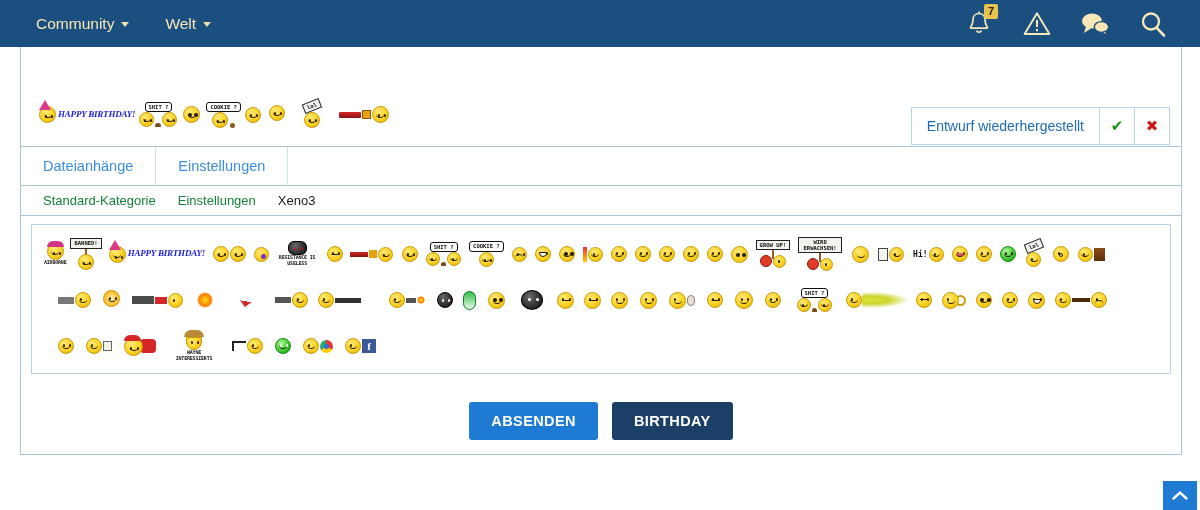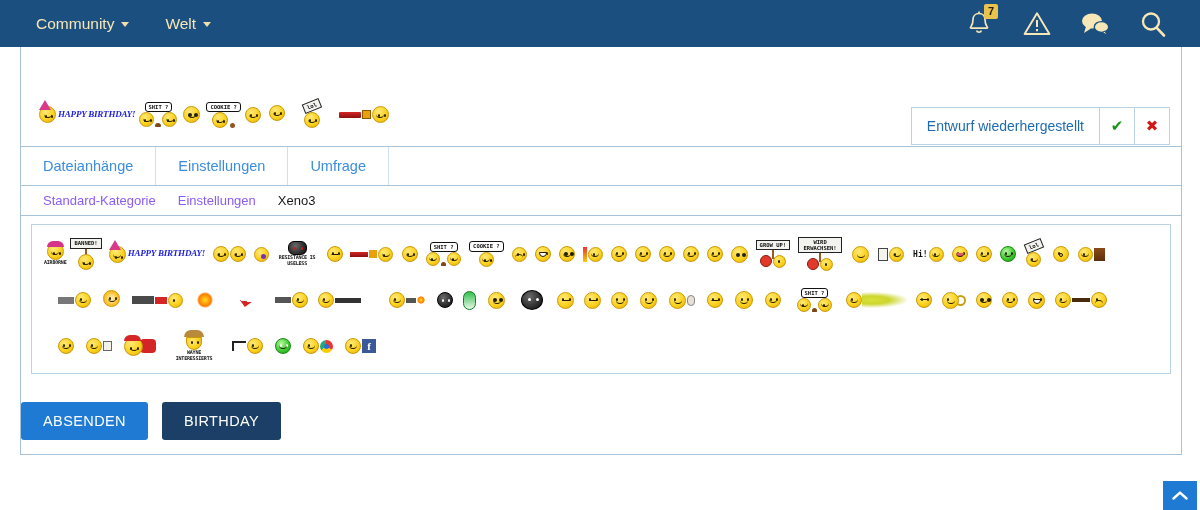--- a/index.html
+++ b/index.html
@@ -130,44 +130,45 @@
 
   
   .subbar {
     display: flex; align-items: center;
     gap: 22px;
     height: 30px;
     padding-left: 22px;
     font-size: 13px;
     border-bottom: 1px solid #a7c3da;
   }
-  .subcat { color: #8b5cf6; }
+  .subcat { color: #15803d; }
   .subcat.active { color: #1a1a1a; }
 
   
   .picker-wrap { padding: 8px 10px 0 10px; }
   .picker {
     border: 1px solid #b9d2e6;
     height: 150px;
     padding: 8px 10px 6px 12px;
     overflow: hidden;
   }
   .picker-row {
     display: flex; align-items: center;
     flex-wrap: nowrap;
     height: 42px;
     gap: 4px;
   }
   .picker-row.r3 { gap: 12px; }
 
   
   .actions {
-    display: flex; align-items: center;
+    display: flex; justify-content: center; align-items: center;
     gap: 14px;
     margin-top: 28px;
+    font-weight: bold;
   }
   .btn {
     font-size: 14.5px; color: #ffffff;
     padding: 11px 22px;
     border-radius: 3px;
     letter-spacing: .4px;
   }
   .btn-primary { background: #1f7ad4; }
   .btn-secondary { background: #1b3f66; }
 
@@ -399,23 +400,20 @@
     <div class="draft-btn draft-reject">✖</div>
   </div>
 
   <div class="tabbar">
     <div class="tab">
         <span>Dateianhänge</span>
       </div>
     <div class="tab">
         <span>Einstellungen</span>
       </div>
-    <div class="tab">
-        <span>Umfrage</span>
-      </div>
     <div class="tab tab-filler"></div>
   </div>
 
   <div class="subbar">
     <span class="subcat">Standard-Kategorie</span>
     <span class="subcat">Einstellungen</span>
     <span class="subcat active">Xeno3</span>
   </div>
 
   <div class="picker-wrap">

